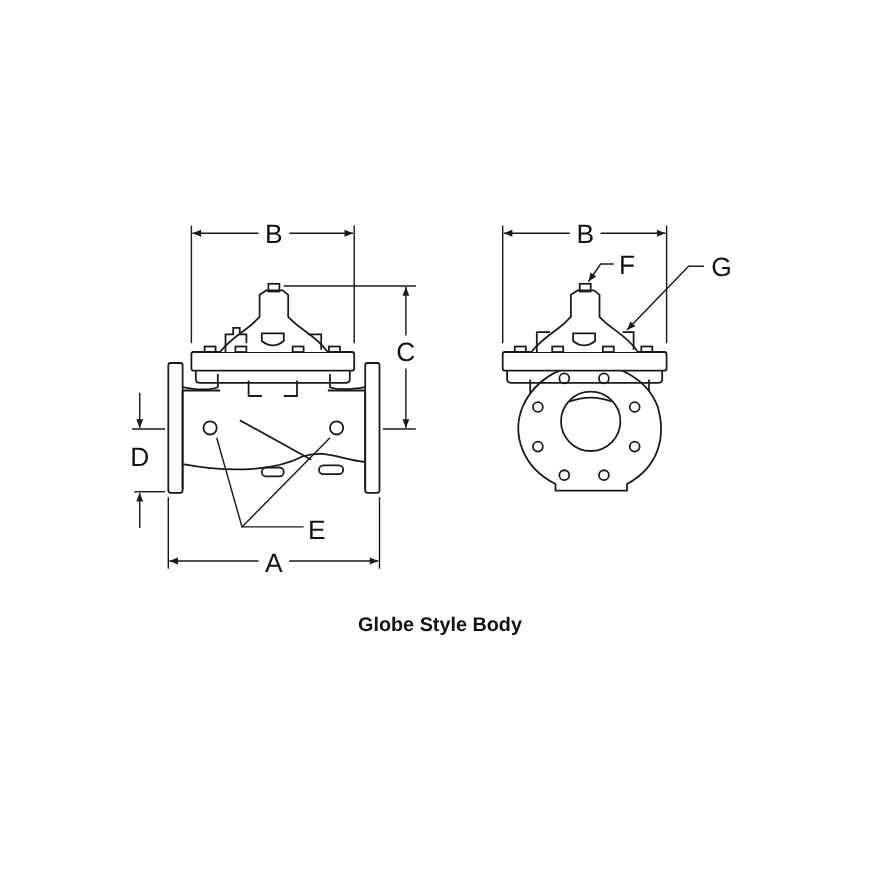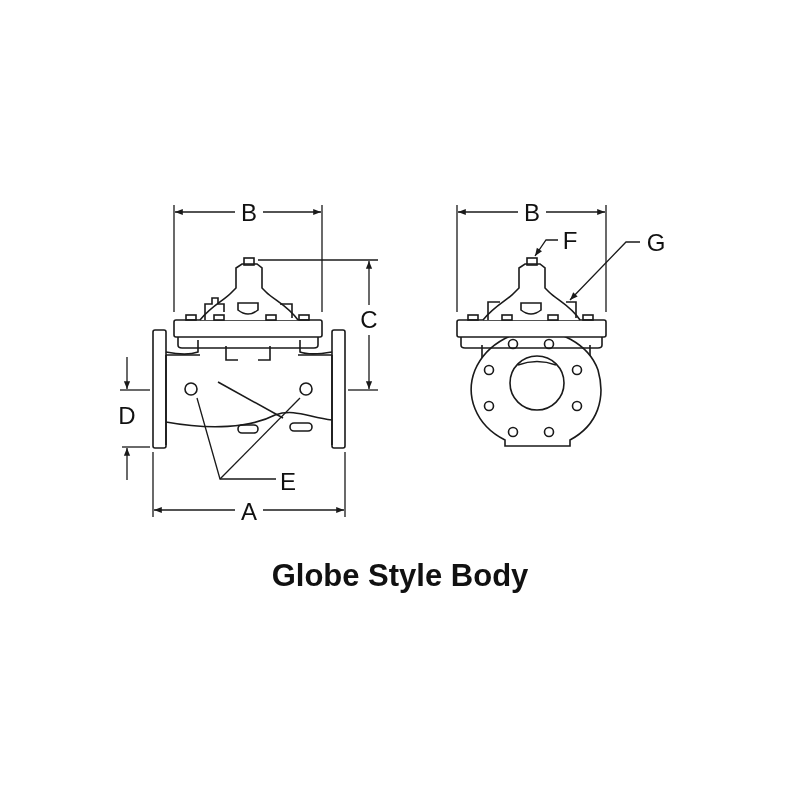--- a/index.html
+++ b/index.html
@@ -1,19 +1,19 @@
 <!DOCTYPE html>
 <html><head>
   <meta charset="utf-8">
   <style>
     html, body { margin: 0; padding: 0; background: #ffffff; }
     body { width: 800px; height: 800px; position: relative; overflow: hidden; font-family: "Liberation Sans", sans-serif; }
     #diagram { position: absolute; left: 0; top: 0; width: 800px; height: 800px; }
     .lbl { font-family: "Liberation Sans", sans-serif; font-size: 24px; fill: #111; }
-    .caption { position: absolute; left: 0; width: 800px; top: 558px; text-align: center; font-family: "Liberation Sans", sans-serif; font-weight: bold; font-size: 31px; color: #111; }
+    .caption { position: absolute; left: 0; width: 800px; top: 558px; text-align: center; font-family: "Liberation Sans", sans-serif; font-weight: bold; font-size: 18px; color: #111; }
   </style>
 </head>
 <body>
 
 <svg id="diagram" viewBox="0 0 800 800" xmlns="http://www.w3.org/2000/svg">
   <defs>
     <marker id="arr" viewBox="0 0 10 10" refX="10" refY="5" markerWidth="9" markerHeight="6" orient="auto-start-reverse">
       <path d="M0,1 L10,5 L0,9 z" fill="#1a1a1a"></path>
     </marker>
   </defs>

